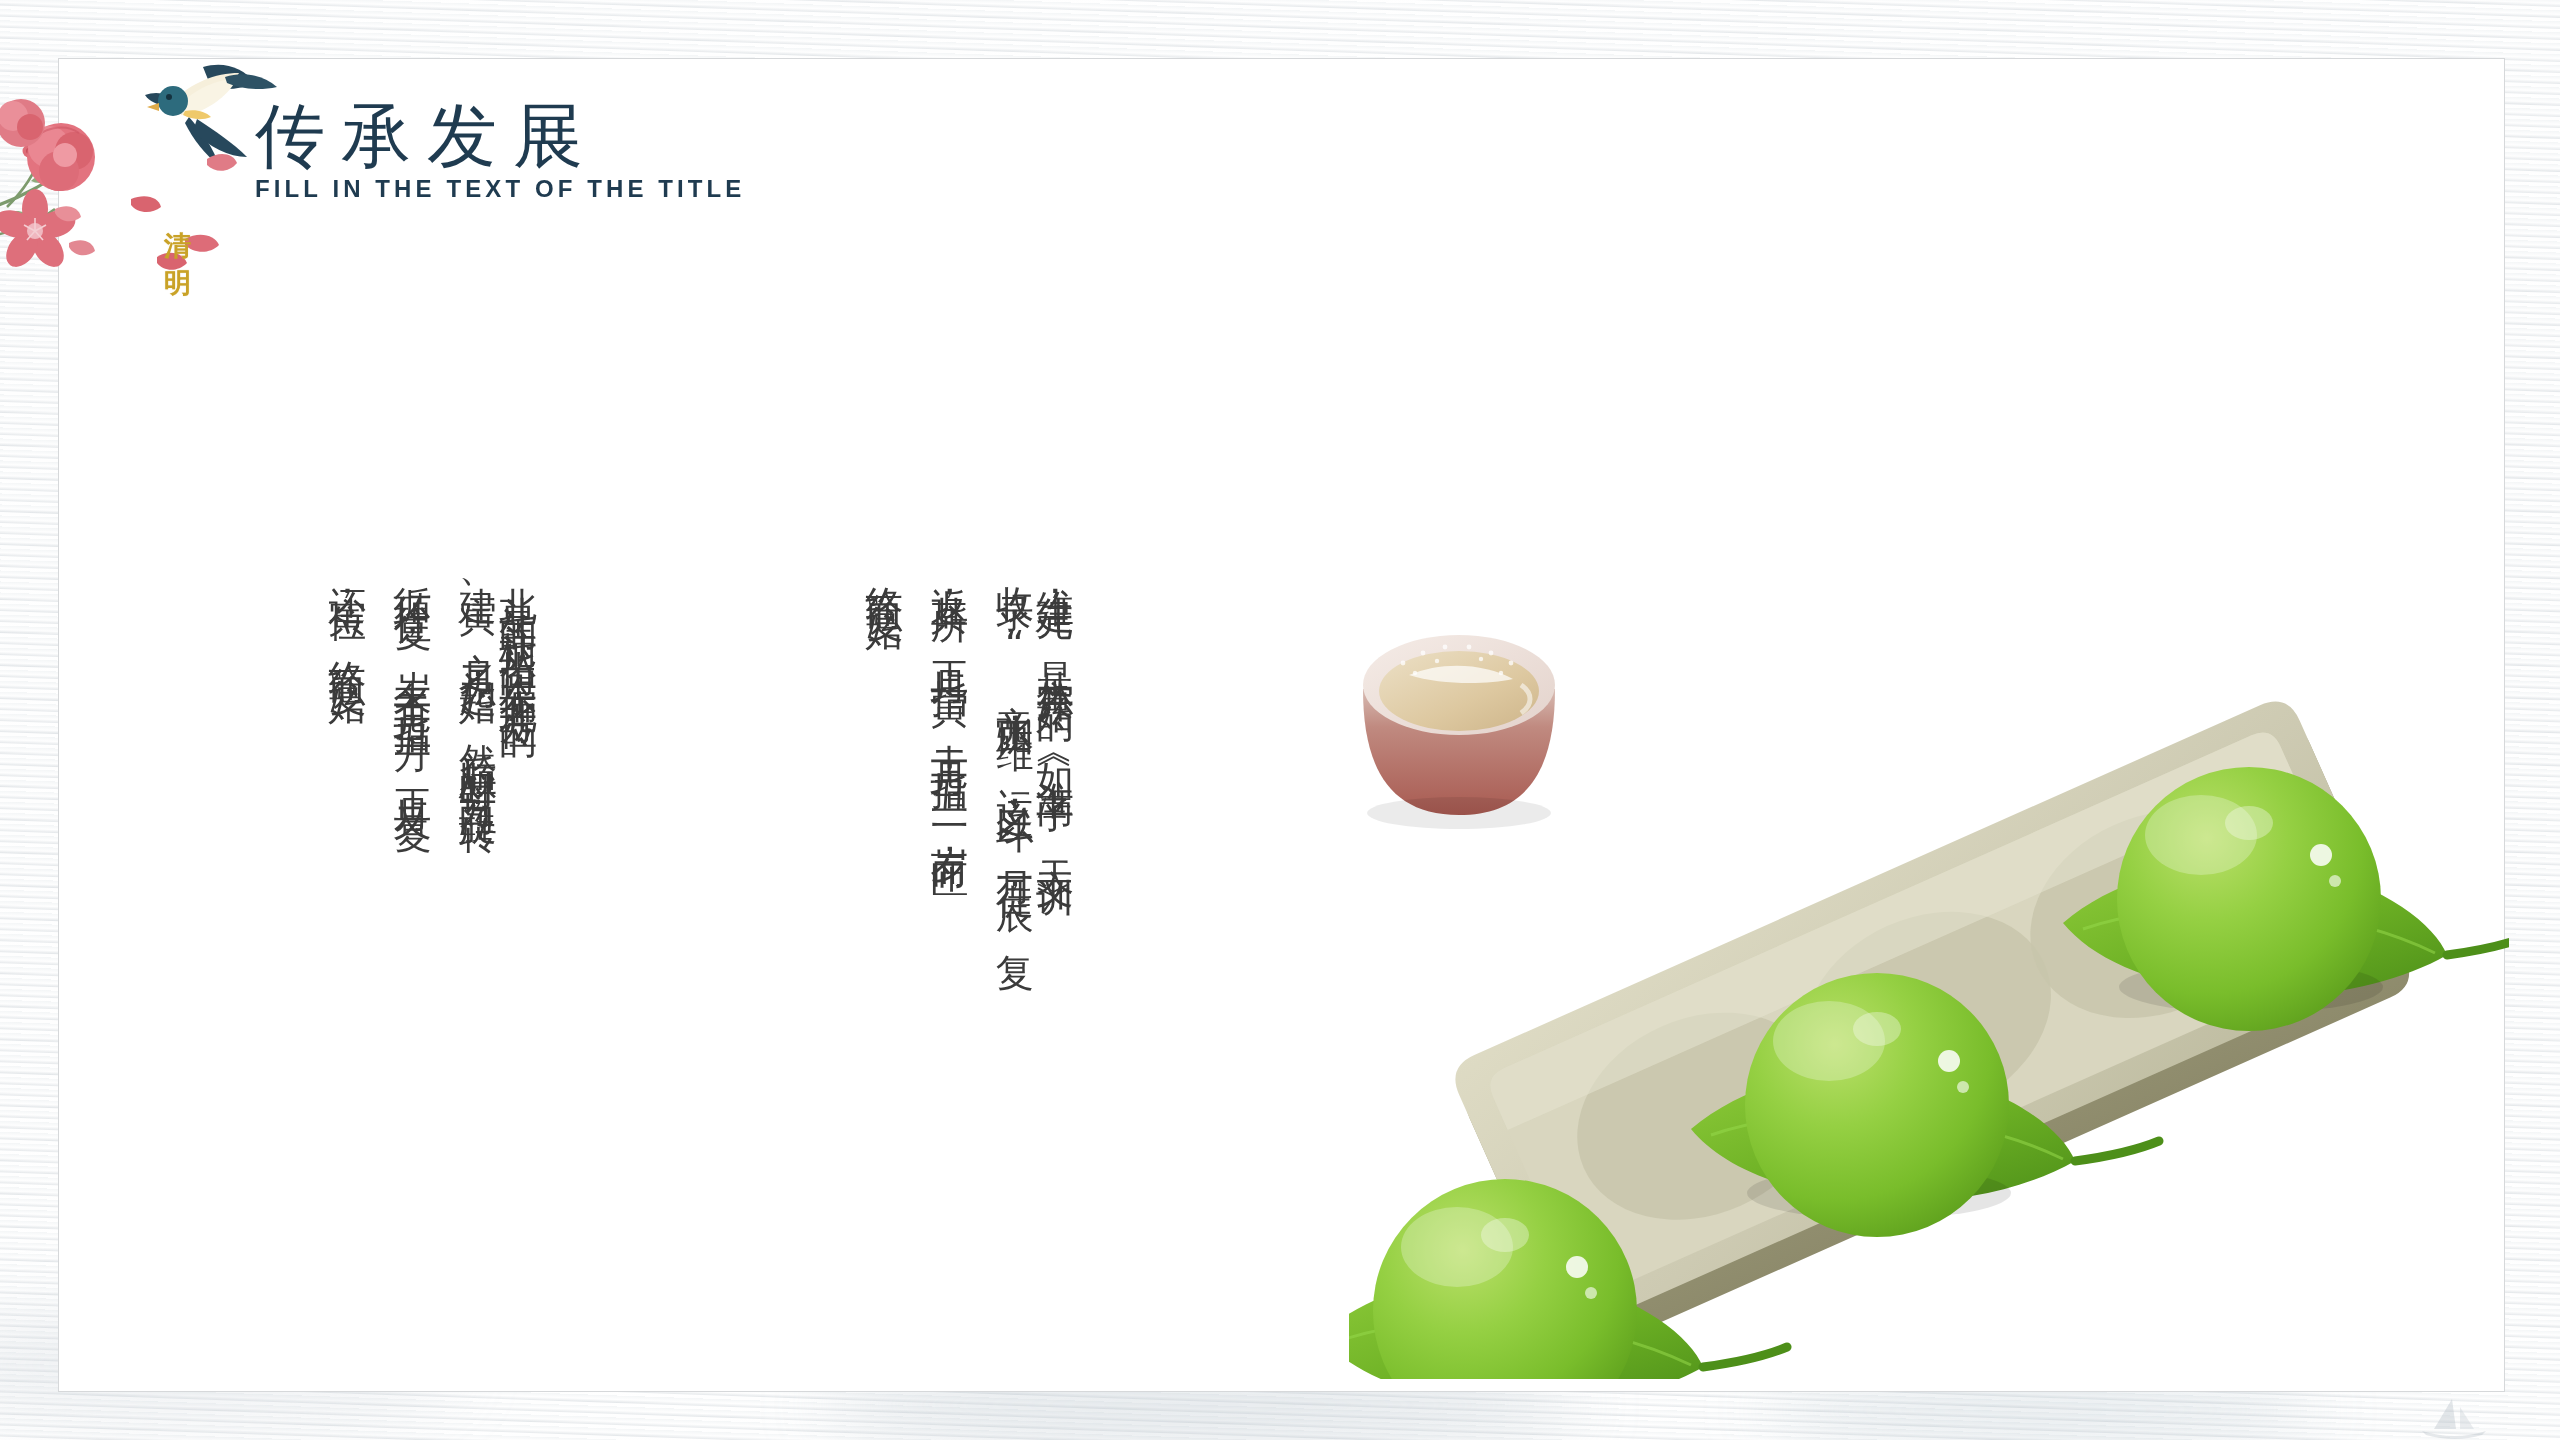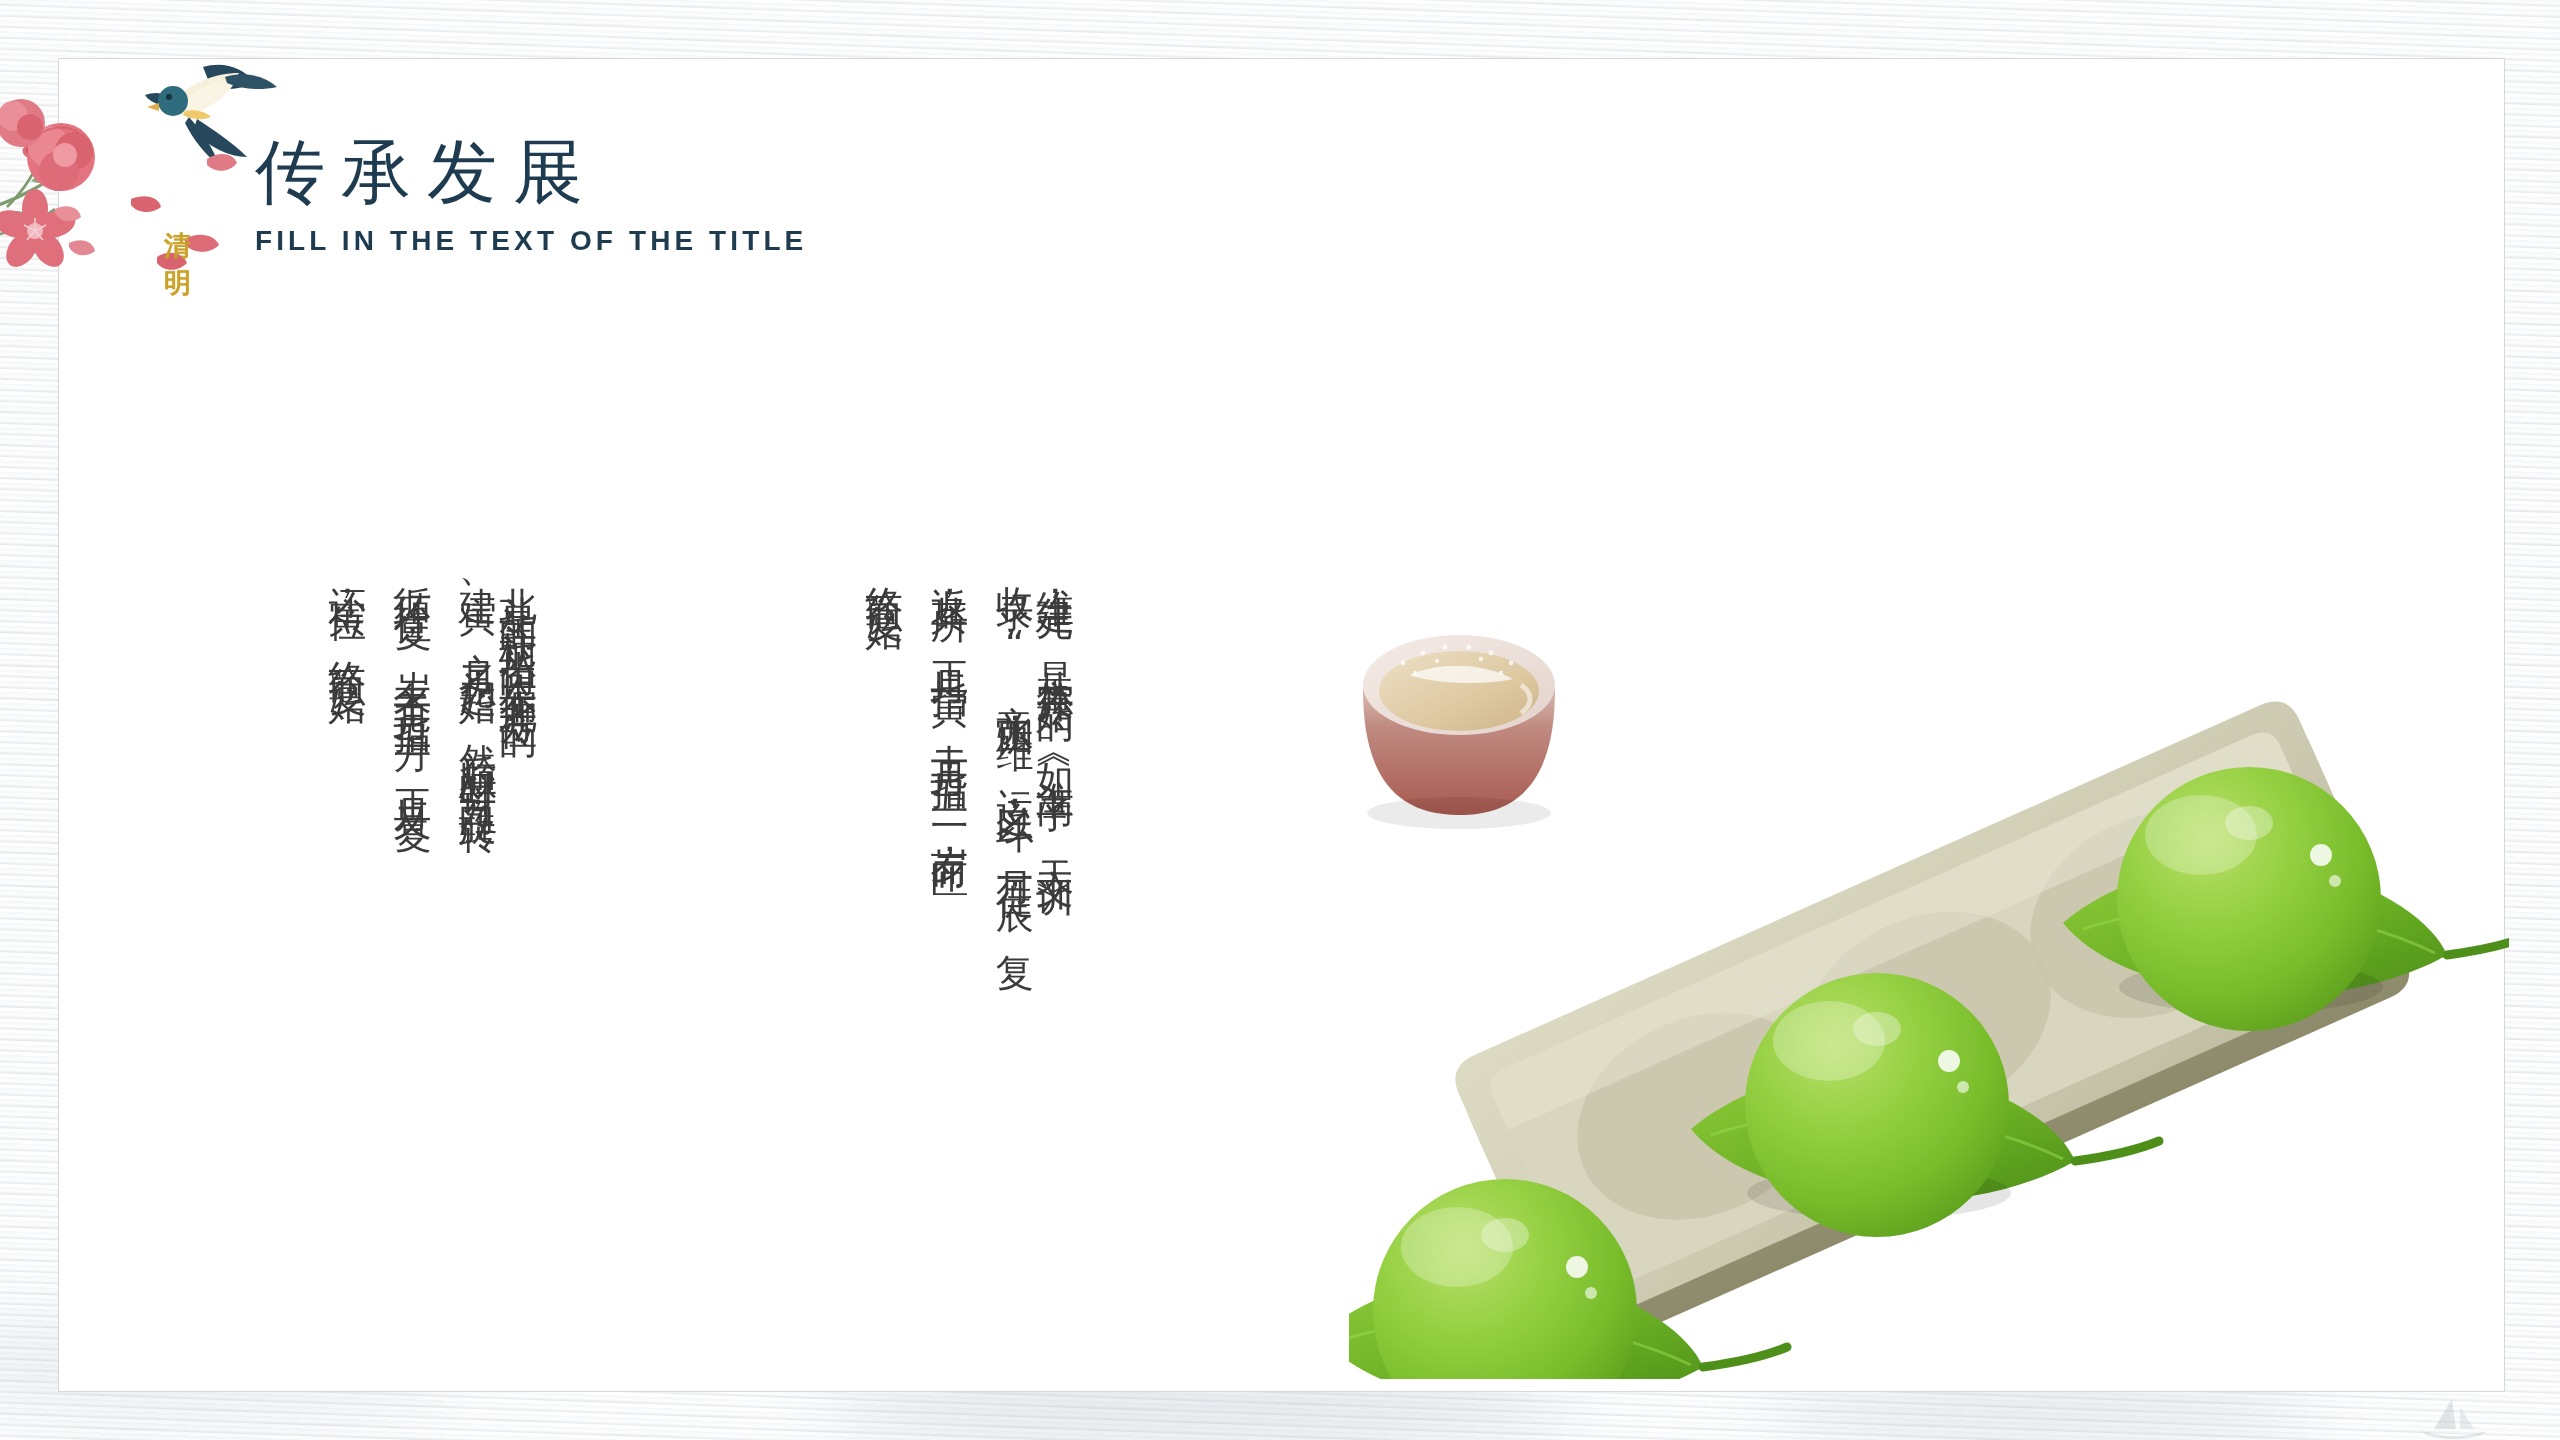--- a/index.html
+++ b/index.html
@@ -95,29 +95,27 @@
     left: 196px; top: 38px;
   }
   .title-cn {
     color: #1f3b50;
     font-family: "Liberation Sans", sans-serif;
     font-size: 70px;
     font-weight: 400;
     letter-spacing: 16px;
     line-height: 1.12;
     white-space: nowrap;
-    margin-top: 36px;
   }
   .title-en {
     color: #1f3b50;
     font-family: "Liberation Sans", sans-serif;
-    font-size: 28px;
+    font-size: 24px;
     font-weight: 700;
     letter-spacing: 4.1px;
-    margin-top: 14px;
     white-space: nowrap;
   }
 
   
   .vtext-group {
     position: absolute;
     display: flex;
     flex-direction: row-reverse;   
     align-items: flex-start;
   }

